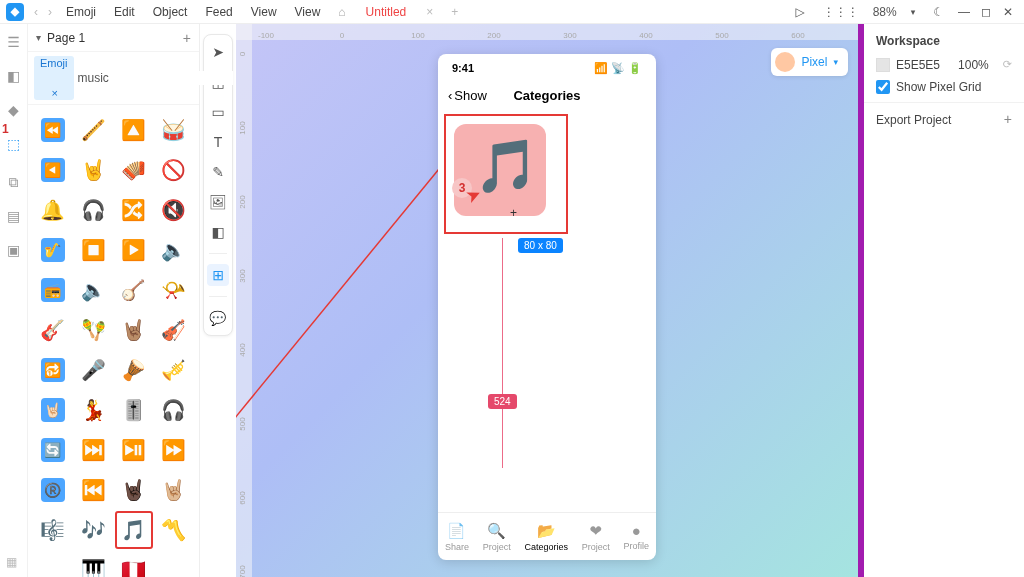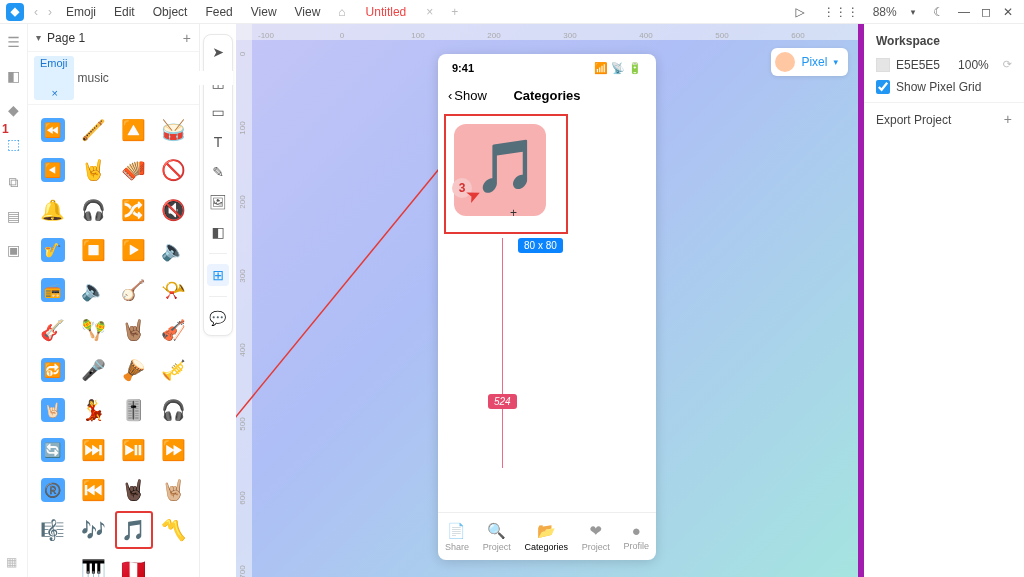--- a/index.html
+++ b/index.html
@@ -62,21 +62,21 @@
   .phone .content { position:relative; height:calc(100% - 28px - 26px - 48px);}
   .dropbox { position:absolute; top:6px; left:6px; width:124px; height:120px; border:2px solid #e53935;}
   .dropbox .icbg { position:absolute; top:8px; left:8px; width:92px; height:92px; background:#f7b1b1; border-radius:12px;}
   .dropbox .icinner { position:absolute; top:26px; left:26px; width:64px; height:64px; border:1px solid #f7b1b1;}
   .dropbox .note { position:absolute; top:20px; left:28px; font-size:52px;}
   .dropbox .stepb { position:absolute; top:62px; left:6px; width:20px; height:20px; border-radius:50%; background:#f7c6c6; color:#d32f2f; font-size:12px; font-weight:700; display:flex; align-items:center; justify-content:center;}
   .dropbox .arrow { position:absolute; top:68px; left:20px; color:#e53935; transform:rotate(-25deg); font-size:18px;}
   .dropbox .plusc { position:absolute; top:90px; left:64px; color:#333; font-size:12px;}
   .szchip { position:absolute; top:130px; left:80px; background:#0b84ff; color:#fff; font-size:10px; padding:2px 6px; border-radius:3px;}
   .guide { position:absolute; top:130px; left:64px; width:1px; height:230px; background:#ec6b88;}
-  .distchip { position:absolute; top:286px; left:50px; background:#e5496b; color:#fff; font-size:10px; padding:2px 6px; border-radius:3px;font-style:italic;}
+  .distchip { position:absolute; top:286px; left:50px; background:#e5496b; color:#fff; font-size:10px; padding:2px 6px; border-radius:3px;}
   .phone .tabbar { position:absolute; bottom:0; left:0; right:0; height:48px; border-top:1px solid #eee; display:flex; align-items:center; justify-content:space-around; font-size:9px; color:#999;}
   .phone .tabbar .tb { display:flex; flex-direction:column; align-items:center; gap:2px;}
   .phone .tabbar .tb.sel { color:#000;}
   .phone .tabbar .tb .ic { font-size:15px;}
   
   .rightpanel { width:166px; border-left:6px solid #a21caf; background:#fff; padding:10px 12px; font-size:12px; color:#444;}
   .rp-title { font-weight:600; margin-bottom:10px;}
   .rp-row { display:flex; align-items:flex-start; gap:6px; margin-bottom:8px;}
   .rp-row .sw { width:14px; height:14px; background:#e5e5e5; border:1px solid #ddd;}
   .rp-row .cb { width:14px; height:14px; accent-color:#2196f3;}

